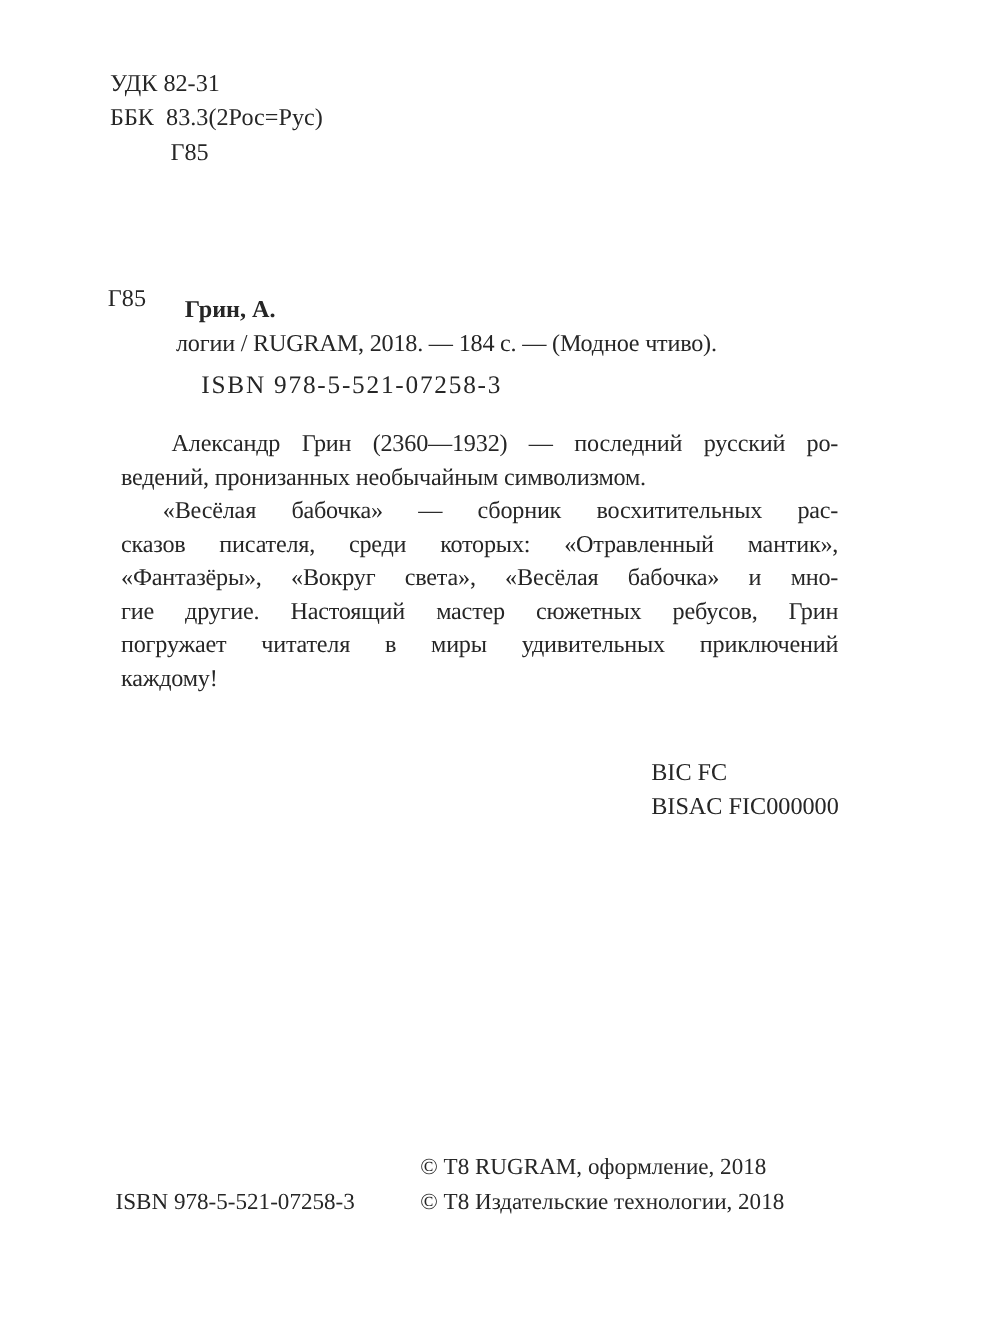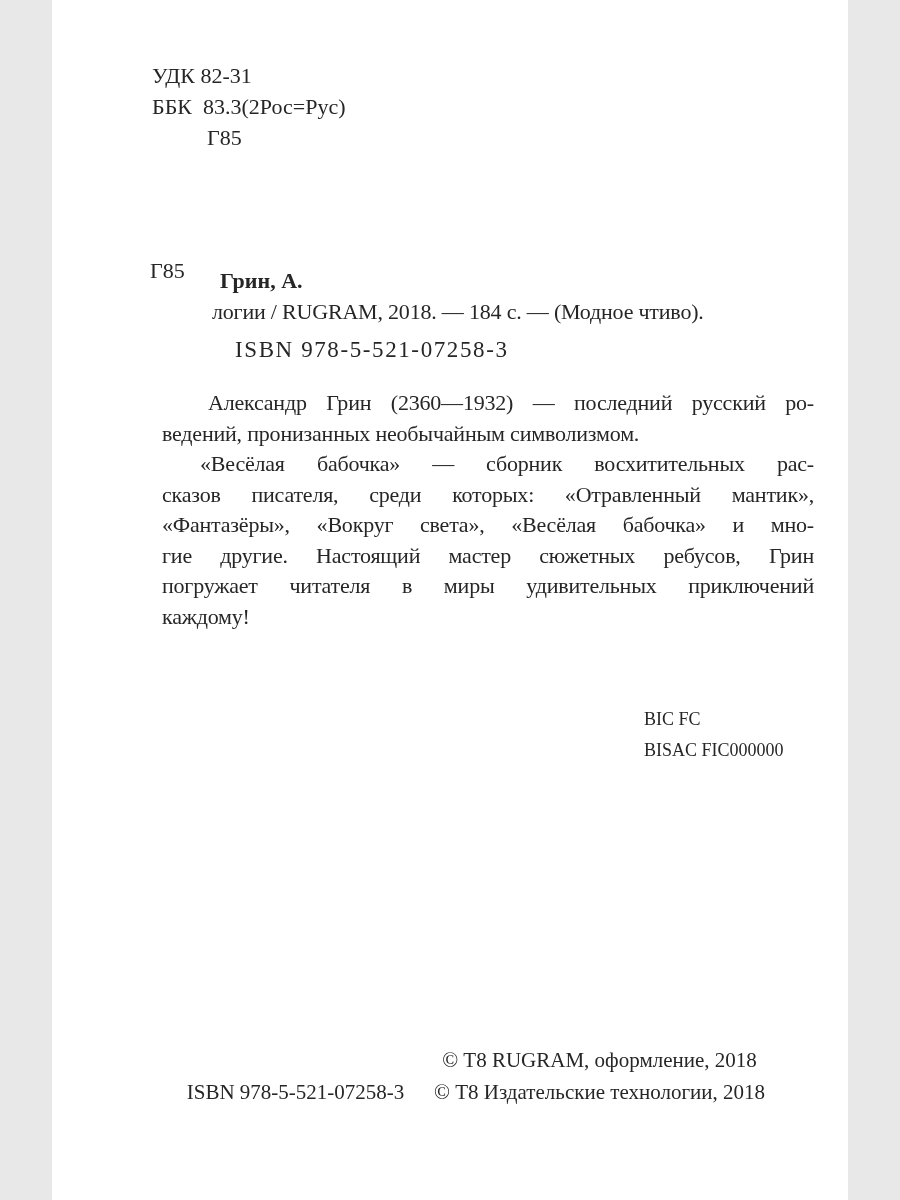--- a/index.html
+++ b/index.html
@@ -2,21 +2,21 @@
 <html lang="ru"><head>
 <meta charset="utf-8">
 <style>
   html, body {
     margin: 0;
     padding: 0;
     background: #e8e8e8;
   }
   .page {
     position: relative;
-    width: 796px;
+    width: 900px;
     height: 1200px;
     margin: 0 auto;
     background: #ffffff;
     color: #262626;
     font-family: "Liberation Serif", "DejaVu Serif", serif;
     overflow: hidden;
   }
 
   
   .top-block {
@@ -80,37 +80,37 @@
     font-size: 22px;
     line-height: 30.5px;
     --indent: 46px;
   }
   .annotation .para:nth-child(2) { --indent: 38px; }
 
   
   .codes {
     position: absolute;
     left: 592px;
-    top: 704px;
-    font-size: 18px;
+    top: 686px;
+    font-size: 22px;
     line-height: 31px;
   }
 
   
   .footer {
     position: absolute;
     left: 105px;
     top: 1044px;
     display: grid;
     grid-template-columns: 277px auto;
     font-size: 21px;
     line-height: 32px;
     white-space: pre;
   }
-  .footer .cell { min-height: 32px; text-align: center; }
+  .footer .cell { min-height: 32px; }
 </style>
 </head>
 <body>
 
 <div class="page">
 
   <div class="top-block">
     <div class="top-line">УДК 82-31</div>
     <div class="top-line">ББК  83.3(2Рос=Рус)</div>
     <div class="top-line indented">Г85</div>

